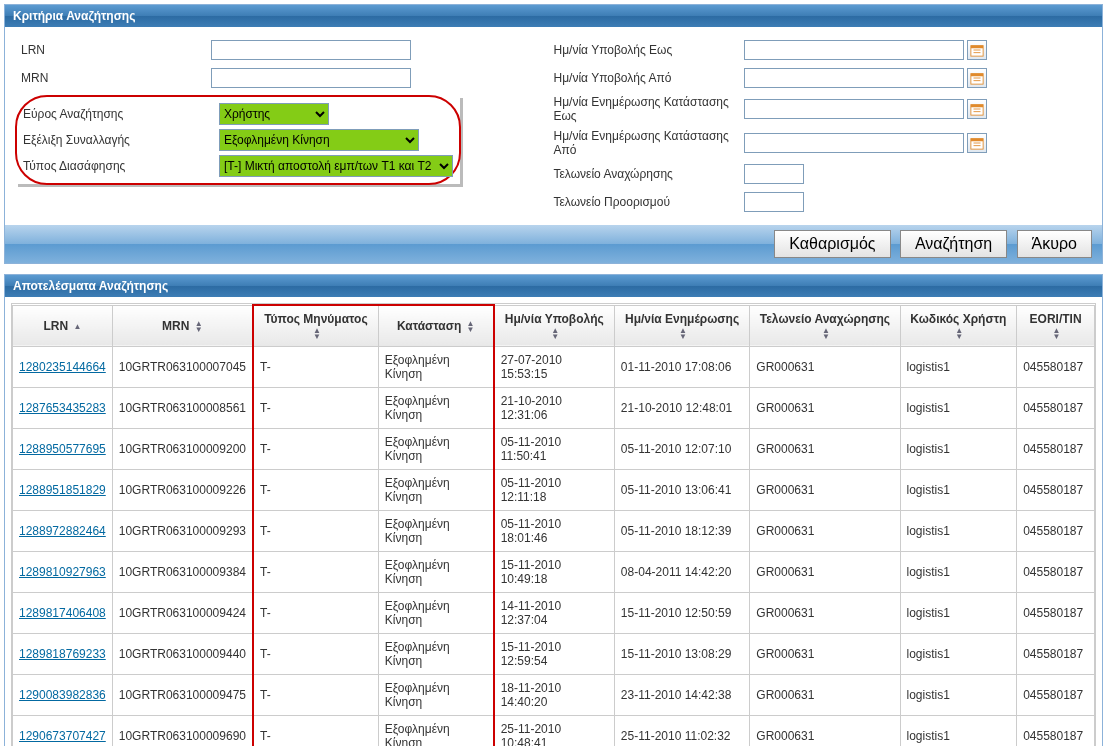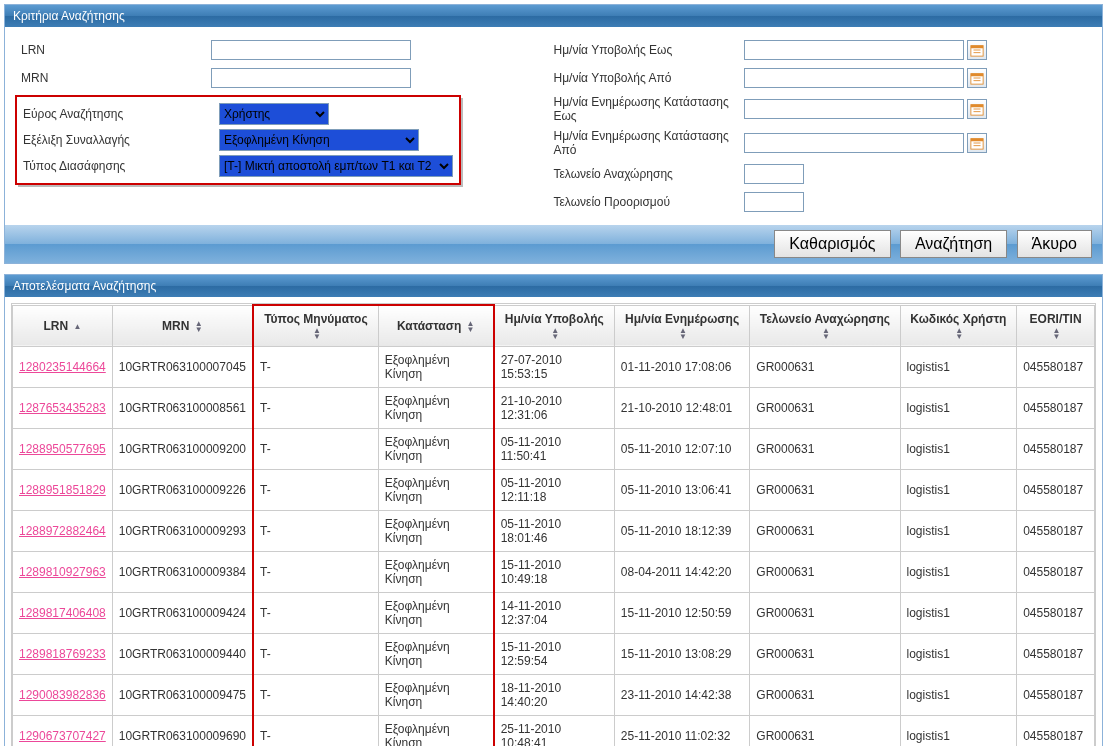--- a/index.html
+++ b/index.html
@@ -1,39 +1,39 @@
 <!DOCTYPE html>
 <html><head>
 <meta charset="utf-8">
 <style>
   * { box-sizing: border-box; margin: 0; padding: 0; }
   body { font-family: Arial, sans-serif; font-size: 12px; color: #333; background: #fff; padding: 4px; }
   .panel { border: 1px solid #8cb2d9; margin-bottom: 10px; }
-  .panel-header { background: linear-gradient(to bottom, #5c9bd1 0%, #3d7db5 50%, #2c6ba3 51%, #3d7db5 100%); color: #fff; padding: 4px 8px; font-weight: normal; font-size: 12px; }
+  .panel-header { background: linear-gradient(to bottom, #5c9bd1 0%, #3d7db5 50%, #2c6ba3 51%, #3d7db5 100%); color: #fff; padding: 4px 8px; font-weight: bold; font-size: 12px; }
   .criteria-body { padding: 12px 16px 6px 16px; display: flex; }
   .col-left, .col-right { flex: 1; }
   .field-row { display: flex; align-items: center; margin-bottom: 6px; min-height: 22px; }
   .field-label { width: 190px; color: #333; }
   .field-row input[type="text"] { border: 1px solid #7f9db9; height: 20px; padding: 1px 3px; font-size: 12px; }
   .w200 { width: 200px; }
   .w60 { width: 60px; }
   .w220 { width: 220px; }
   .date-field { display: flex; align-items: center; }
   .date-btn { width: 20px; height: 20px; border: 1px solid #7f9db9; background: linear-gradient(to bottom, #fff, #e0e8f0); margin-left: 3px; display: flex; align-items: center; justify-content: center; cursor: pointer; }
   .date-btn svg { width: 14px; height: 14px; }
   .highlight-box { border: 2px solid #c00; padding: 6px; display: inline-block; position: relative; }
   .highlight-box::after { content: ""; position: absolute; right: -4px; bottom: -4px; width: 100%; height: 100%; border-right: 3px solid #bbb; border-bottom: 3px solid #bbb; z-index: -1; }
-  select { border: 1px solid #7f9db9; height: 22px; font-size: 12px; background: #1d4ed8; }
+  select { border: 1px solid #7f9db9; height: 22px; font-size: 12px; background: #84cc16; }
   .action-bar { background: linear-gradient(to bottom, #b8d4ed 0%, #7fb1dc 50%, #5c9bd1 51%, #7fb1dc 100%); padding: 5px 10px; text-align: right; }
   .action-bar button { background: linear-gradient(to bottom, #fff, #e3e3e3); border: 1px solid #888; padding: 4px 14px; font-size: 16px; margin-left: 6px; cursor: pointer; }
   table.results { width: 100%; border-collapse: collapse; }
   table.results th { background: linear-gradient(to bottom, #fff, #e8e8e8); border: 1px solid #ccc; padding: 6px 6px; font-size: 12px; color: #333; }
   table.results th .sort-icons { font-size: 8px; color: #667; margin-left: 2px; display: inline-block; line-height: 6px; vertical-align: middle; }
   table.results td { border: 1px solid #ccc; padding: 6px 6px; font-size: 12px; vertical-align: middle; }
-  table.results td a { color: #ec4899; text-decoration: underline; }
+  table.results td a { color: #0369a1; text-decoration: underline; }
   .col-highlight-l { border-left: 2px solid #c00 !important; }
   .col-highlight-r { border-right: 2px solid #c00 !important; }
   .col-highlight-t { border-top: 2px solid #c00 !important; }
   .col-highlight-b { border-bottom: 2px solid #c00 !important; }
   .results-wrapper { border: 1px solid #ccc; margin: 6px; }
 </style>
 </head>
 <body>
 
 <div class="panel">
@@ -43,21 +43,21 @@
       <div class="field-row">
         <div class="field-label">LRN</div>
         <input type="text" class="w200" style="">
       </div>
       <div class="field-row">
         <div class="field-label">MRN</div>
         <input type="text" class="w200" style="">
       </div>
       <div class="field-row" style="align-items:flex-start;">
         <div style="position:relative;">
-          <div class="highlight-box" style="margin-left:-6px;">
+          <div class="highlight-box" style="margin-left:-6px;border-radius:32px;">
             <div class="field-row" style="margin-bottom:4px;">
               <div class="field-label" style="width:196px;">Εύρος Αναζήτησης</div>
               <select style="width:110px;">
                 <option>Χρήστης</option>
               </select>
             </div>
             <div class="field-row" style="margin-bottom:4px;">
               <div class="field-label" style="width:196px;">Εξέλιξη Συναλλαγής</div>
               <select style="width:200px;">
                 <option>Εξοφλημένη Κίνηση</option>

